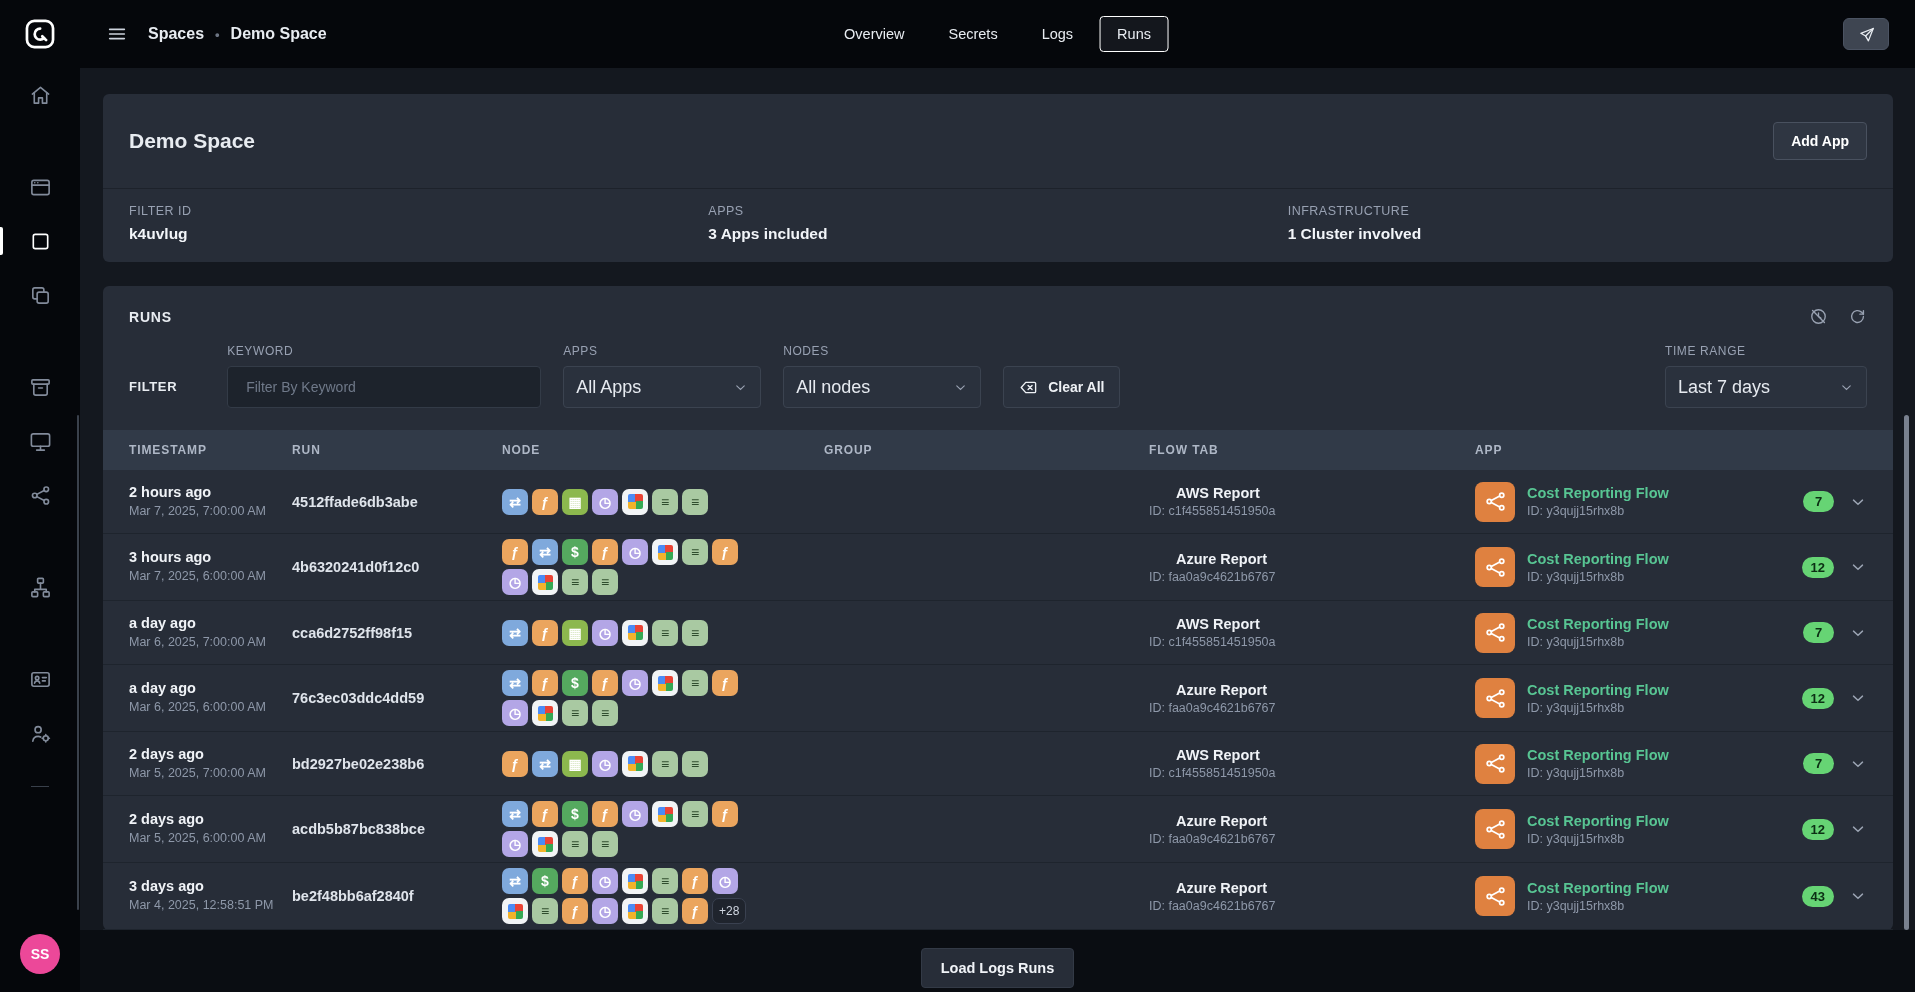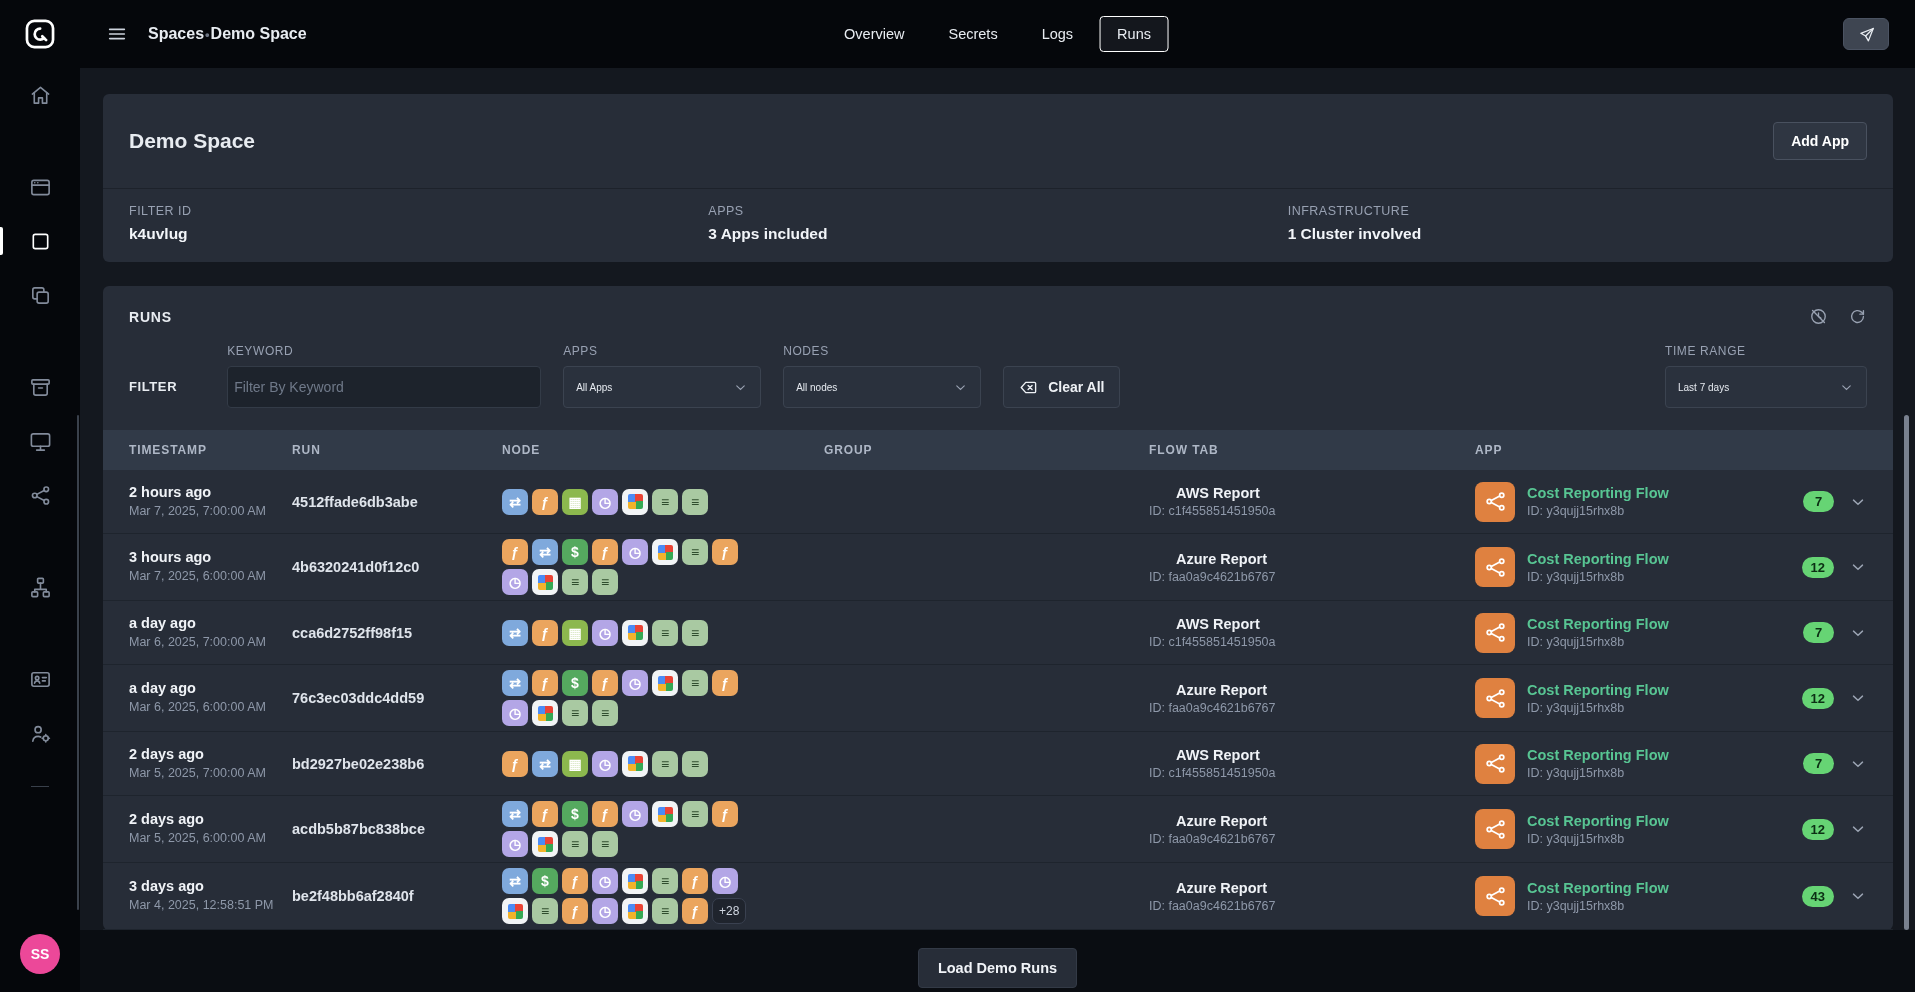--- a/index.html
+++ b/index.html
@@ -18,21 +18,21 @@
   .nav-item.active::before { content:""; position:absolute; left:0; top:9px; bottom:9px; width:3px; background:#fff; border-radius:0 2px 2px 0; }
   .side-divider { width:18px; height:1px; background:#39404b; margin:26px 0 0; }
   .avatar { margin-top:auto; margin-bottom:18px; width:40px; height:40px; border-radius:50%;
     display:flex; align-items:center; justify-content:center; font-size:14px; font-weight:bold; color:#fff; }
   .sidebar-scroll { position:absolute; right:1px; top:415px; width:2px; height:495px; background:#3a414c; border-radius:2px; }
 
   
   .main { flex:1; display:flex; flex-direction:column; height:100%; position:relative; min-width:0; }
   .topbar { height:68px; background:#05070b; display:flex; align-items:center; padding:0 26px 0 26px; gap:20px; flex-shrink:0; position:relative; }
   .hamburger { color:#cdd3dd; cursor:pointer; display:flex; }
-  .breadcrumb { display:flex; align-items:center; gap:1px; font-size:16px; font-weight:bold; }
+  .breadcrumb { display:flex; align-items:center; gap:11px; font-size:16px; font-weight:bold; }
   .crumb-sep { color:#6d7584; font-size:13px; }
   .tabs { position:absolute; left:50%; transform:translateX(-50%); display:flex; gap:8px; align-items:center; }
   .tab { padding:9px 17px; font-size:14.5px; color:#e8ecf1; cursor:pointer; border:1px solid transparent; border-radius:4px; }
   .tab.active { border-color:#ffffff; background:#14171d; }
   .pin-btn { margin-left:auto; width:46px; height:32px; background:#3e4551; border:1px solid #4b5362; border-radius:6px;
     display:flex; align-items:center; justify-content:center; color:#e8ecf1; cursor:pointer; }
 
   
   .content { flex:1; padding:26px 22px 0 23px; display:flex; flex-direction:column; overflow:hidden; }
   .card { background:#272d38; border-radius:6px; }
@@ -50,24 +50,24 @@
   .runs-head { display:flex; align-items:center; justify-content:space-between; padding:21px 26px 18px; }
   .runs-title { font-size:14px; font-weight:bold; letter-spacing:.8px; }
   .runs-head-icons { display:flex; gap:20px; color:#99a2b2; }
   .icon-btn { cursor:pointer; display:flex; }
 
   .filter-row { display:flex; align-items:flex-end; gap:22px; padding:0 26px 22px; }
   .filter-label { font-size:13px; font-weight:bold; letter-spacing:.6px; margin:0 28px 14px 0; }
   .fgroup { display:flex; flex-direction:column; gap:8px; }
   .flabel { font-size:12px; color:#98a1b2; letter-spacing:.6px; }
   .finput { width:314px; height:42px; background:#1d232c; border:1px solid #333b47; border-radius:4px;
-    color:#e8ecf1; padding:0 6px; font-size:14px; font-family:inherit; outline:none; }
+    color:#e8ecf1; padding:0 18px; font-size:14px; font-family:inherit; outline:none; }
   .finput::placeholder { color:#6f7989; }
   .fselect { width:198px; height:42px; background:#2a313d; border:1px solid #3b4350; border-radius:4px;
-    display:flex; align-items:center; justify-content:space-between; padding:0 12px; font-size:10px; cursor:pointer; color:#e6eaf0; }
+    display:flex; align-items:center; justify-content:space-between; padding:0 12px; font-size:18px; cursor:pointer; color:#e6eaf0; }
   .fselect .caret { color:#9aa3b3; display:flex; }
   .btn-clear { height:42px; display:flex; align-items:center; gap:10px; background:#2a313d; border:1px solid #3b4350;
     border-radius:4px; padding:0 15px; font-size:14px; font-weight:bold; color:#eef1f5; cursor:pointer; margin-bottom:0; font-family:inherit; }
   .fgroup.time { margin-left:auto; }
   .fselect.time { width:202px; }
 
   .runs-table { --cols:163px 210px 322px 325px 326px 1fr 100px; }
   .thead { display:grid; grid-template-columns:var(--cols); background:#313a48; padding:0 26px; height:40px;
     align-items:center; font-size:12px; font-weight:bold; letter-spacing:.9px; color:#aeb7c6; }
   .tr { display:grid; grid-template-columns:var(--cols); padding:5px 26px; align-items:center;
@@ -709,21 +709,21 @@
                       <path d="M6 9.5l6 5.5 6-5.5"></path>
                     </svg>
       </span>
     </div>
   </div>
 </div>
         </div>
       </section>
 
       <div class="footer-band">
-        <button class="btn-loadmore">Load Demo Runs</button>
+        <button class="btn-loadmore">Load Logs Runs</button>
 
       </div>
 
     </div>
 
     <div class="v-scrollbar"></div>
   </div>
 </div>
 
 </body></html>

